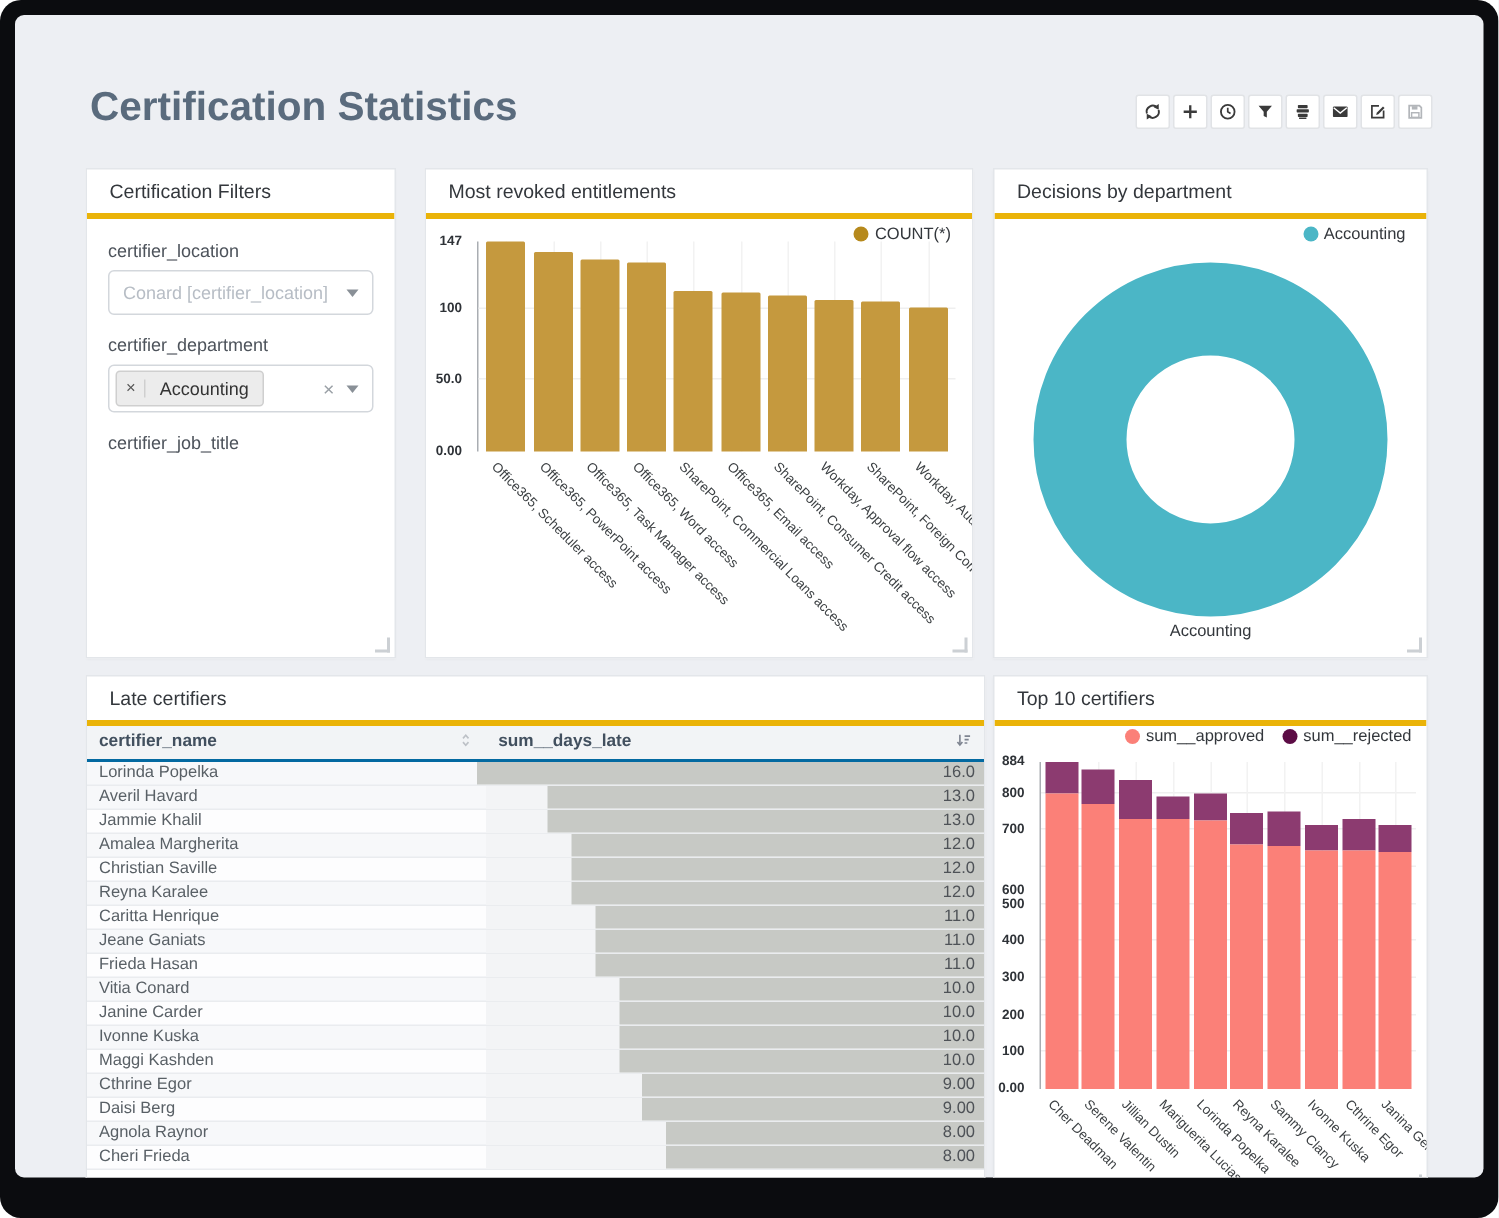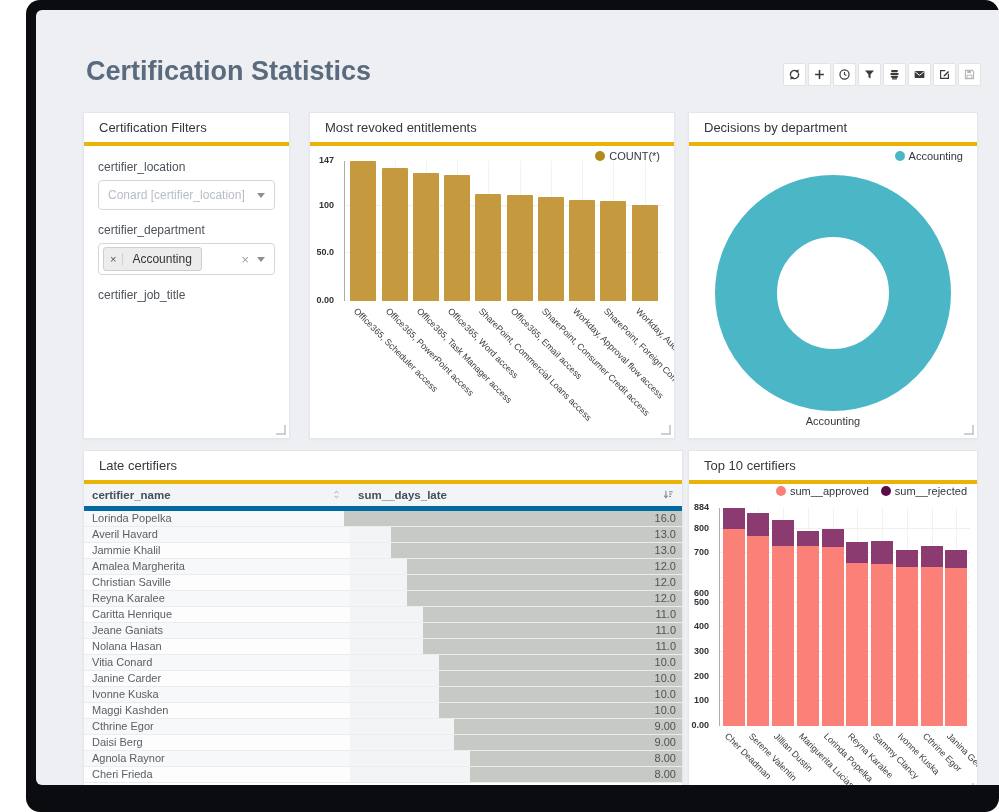--- a/index.html
+++ b/index.html
@@ -1,18 +1,18 @@
 <!DOCTYPE html>
 <html><head>
 <meta charset="utf-8">
 <style>
   html,body{margin:0;padding:0}
   body{width:999px;height:812px;background:#ffffff;position:relative;overflow:hidden;
        font-family:"Liberation Sans",sans-serif;}
-  .frame{position:absolute;inset:0;background:#0b0c0f;border-radius:14px;margin-left:26px;}
+  .frame{position:absolute;inset:0;background:#0b0c0f;border-radius:14px;}
   .screen{position:absolute;left:10px;top:10px;width:979px;height:775px;background:#edeff3;
           border-radius:6px;overflow:hidden;}
   h1.title{position:absolute;left:50px;top:46px;margin:0;font-size:27px;font-weight:700;color:#5a6b7d;}
   .toolbar{position:absolute;top:53px;right:34px;display:flex;gap:2px;}
   .tbtn{width:23px;height:23px;background:#fff;border:1px solid #e1e3e6;border-radius:2px;
         display:flex;align-items:center;justify-content:center;padding:0;cursor:pointer;}
   .tbtn svg{display:block}
   .panel{position:absolute;background:#fff;border:1px solid #e3e6ea;box-shadow:0 1px 2px rgba(0,0,0,.04);overflow:hidden;}
   .ptitle{height:29px;line-height:29px;padding:0 15px;font-size:13px;color:#33373c;
           border-bottom:4px solid #eab308;white-space:nowrap;}
@@ -45,21 +45,21 @@
   .yaxis .ytick{position:absolute;right:5px;font-size:9px;font-weight:700;color:#2e3237;}
   .xlabels .xlab{position:absolute;font-size:9px;color:#3c4043;white-space:nowrap;
                  transform:rotate(45deg);transform-origin:left top;}
   
   .ring{position:absolute;left:26px;top:62px;width:112px;height:112px;border-radius:50%;
         border:62px solid #4bb6c6;}
   .donut-label{position:absolute;left:0;width:100%;top:302px;text-align:center;font-size:11px;color:#33373c;}
   
   table.ltable{width:100%;border-collapse:collapse;table-layout:fixed;}
   .ltable th{background:#f2f4f6;text-align:left;font-size:11.5px;color:#42505f;padding:4px 8px;
-             border-bottom:5px solid #0369a1;height:14px;cursor:pointer;}
+             border-bottom:2px solid #0369a1;height:14px;cursor:pointer;}
   .ltable th .sicon{float:right;opacity:.85;}
   .ltable td{font-size:11px;color:#596066;height:13px;line-height:13px;border-bottom:1px solid #eaecef;}
   .ltable td.cname{padding:1px 8px;}
   .ltable tr.odd td.cname{background:#f7f8fa;}
   .ltable tr.even td.cname{background:#fdfdfe;}
   .ltable td.cval{padding:0;position:relative;background:#f3f4f6;}
   .dbar{position:absolute;right:0;top:0;bottom:0;background:#c7c9c5;display:flex;align-items:center;
         justify-content:flex-end;padding-right:6px;font-size:11px;color:#4e5257;}
 </style>
 </head>
@@ -299,21 +299,21 @@
                 <div class="dbar" style="width: 76.25%;">11.0</div>
               </td>
             </tr>
             <tr class="odd">
               <td class="cname">Jeane Ganiats</td>
               <td class="cval">
                 <div class="dbar" style="width: 76.25%;">11.0</div>
               </td>
             </tr>
             <tr class="even">
-              <td class="cname">Nolana Hasan</td>
+              <td class="cname">Frieda Hasan</td>
               <td class="cval">
                 <div class="dbar" style="width: 76.25%;">11.0</div>
               </td>
             </tr>
             <tr class="odd">
               <td class="cname">Vitia Conard</td>
               <td class="cval">
                 <div class="dbar" style="width: 71.5%;">10.0</div>
               </td>
             </tr>

